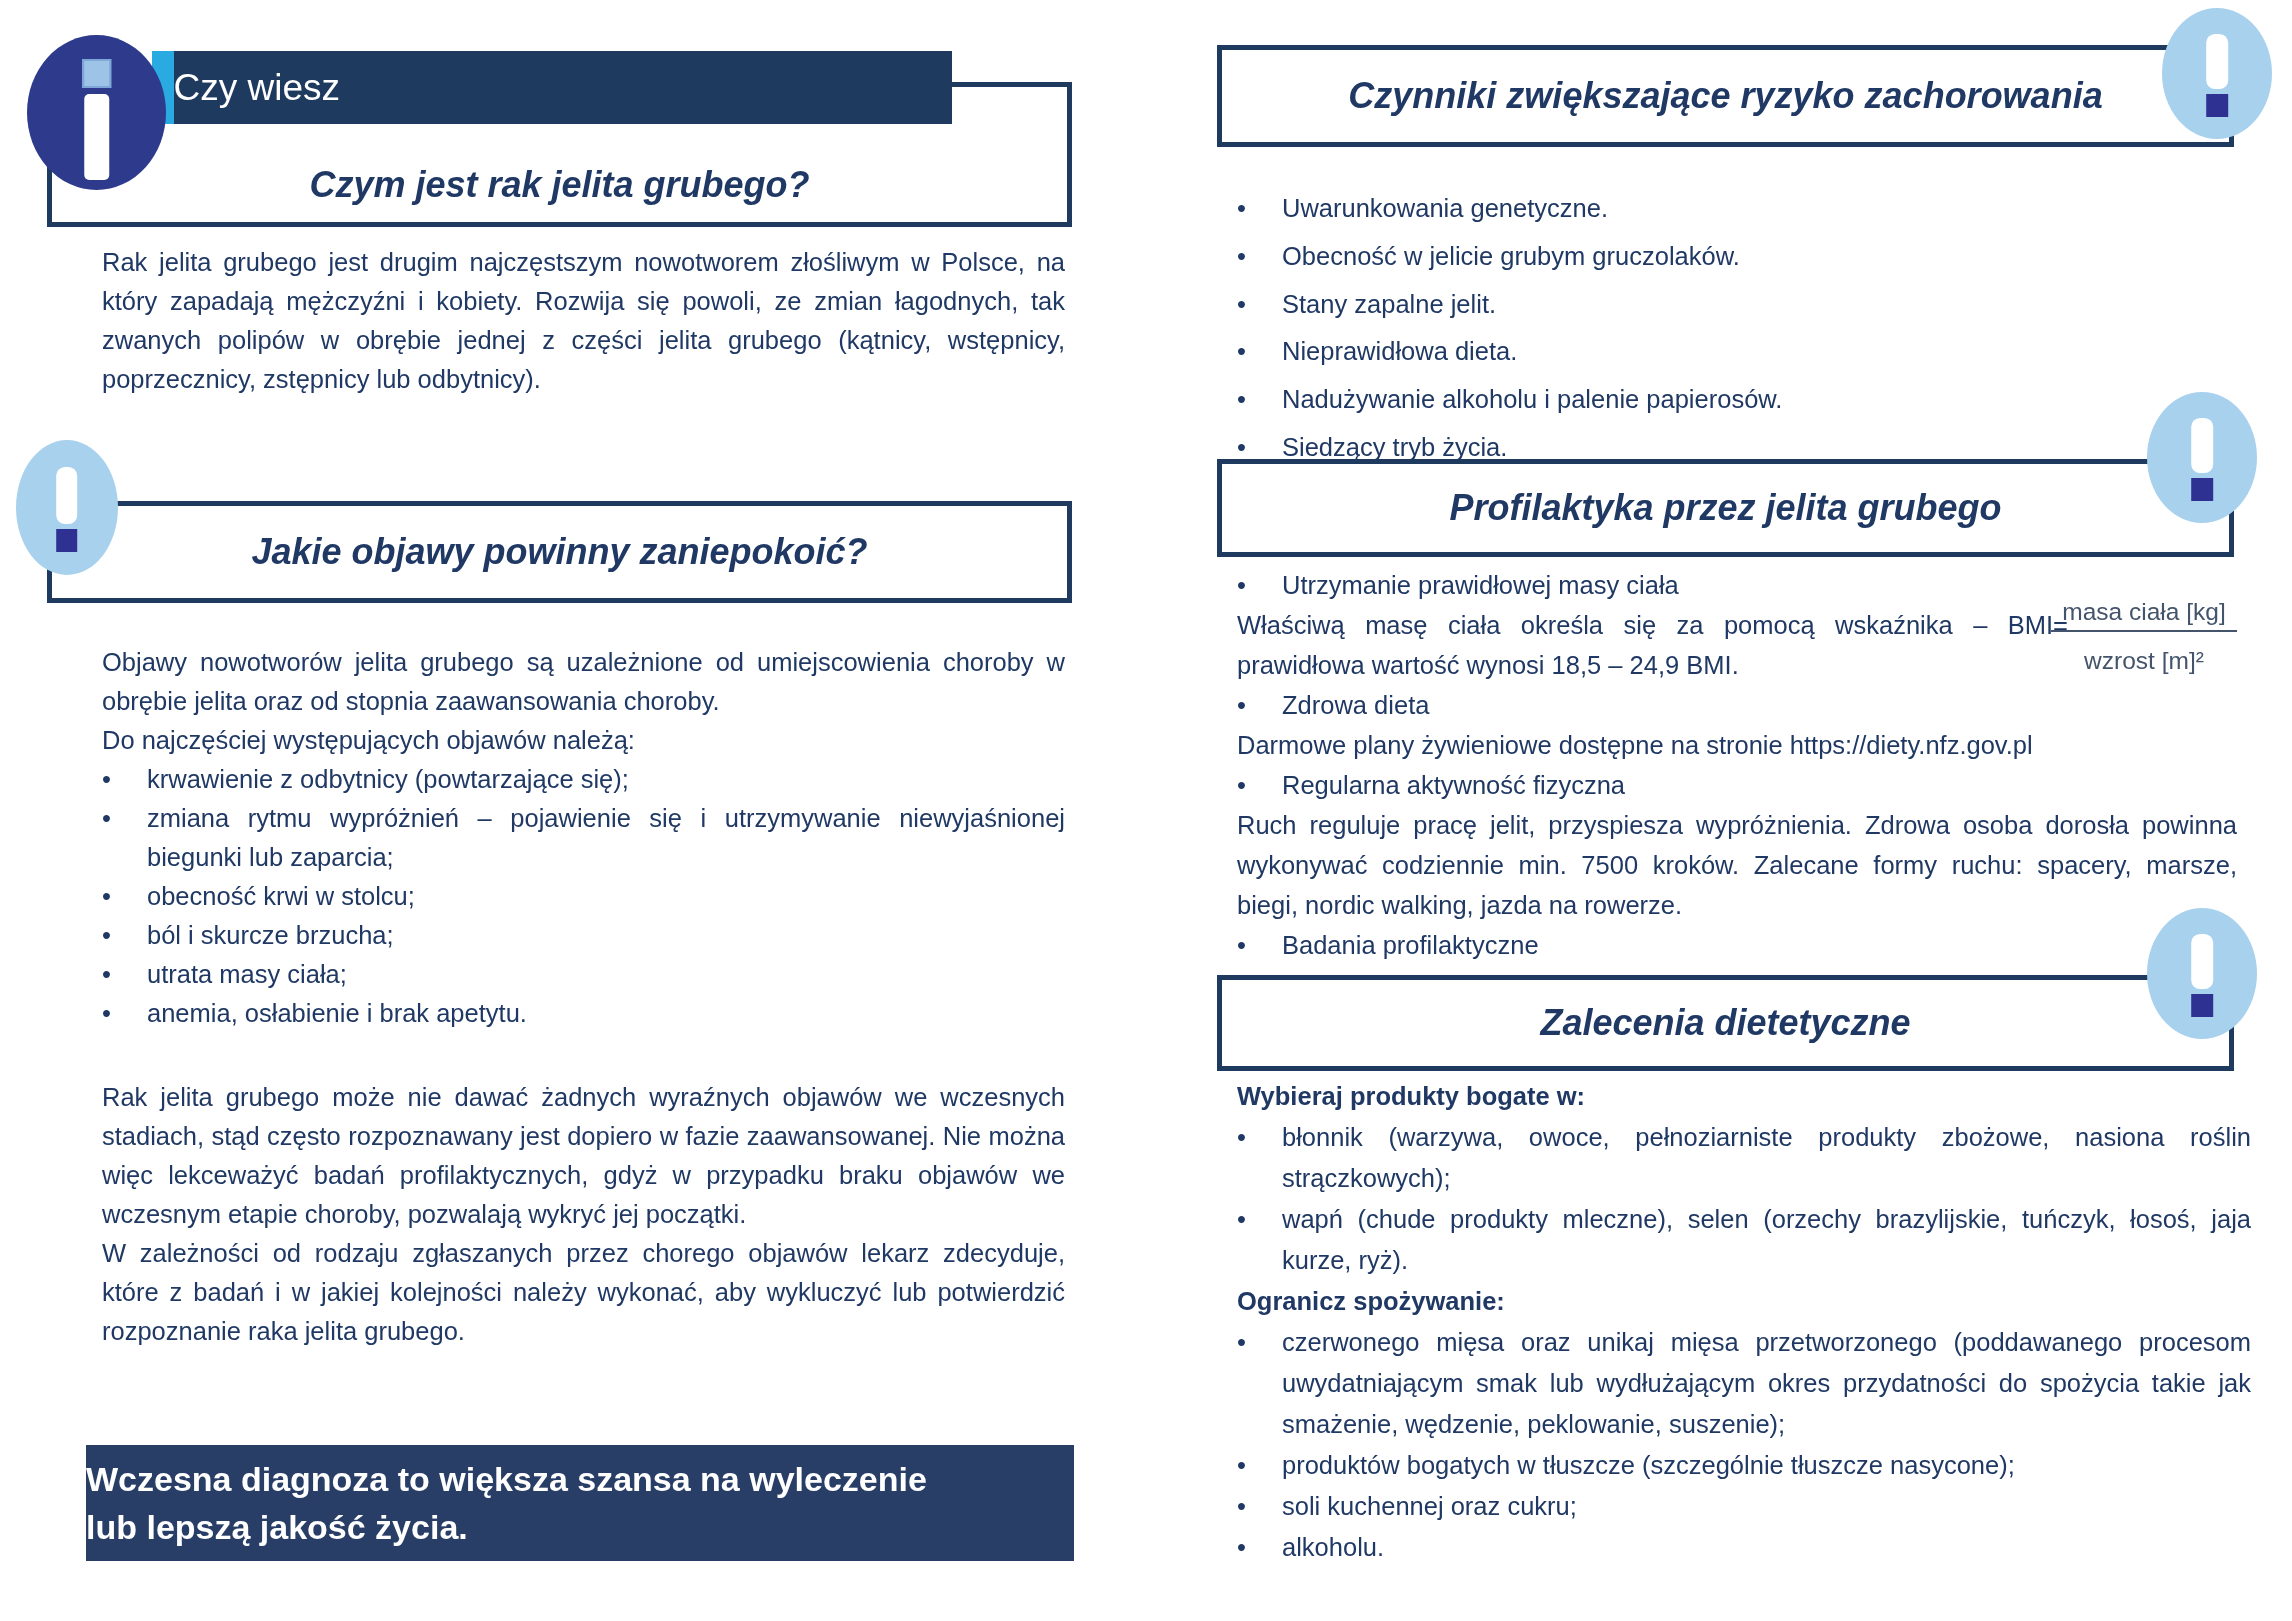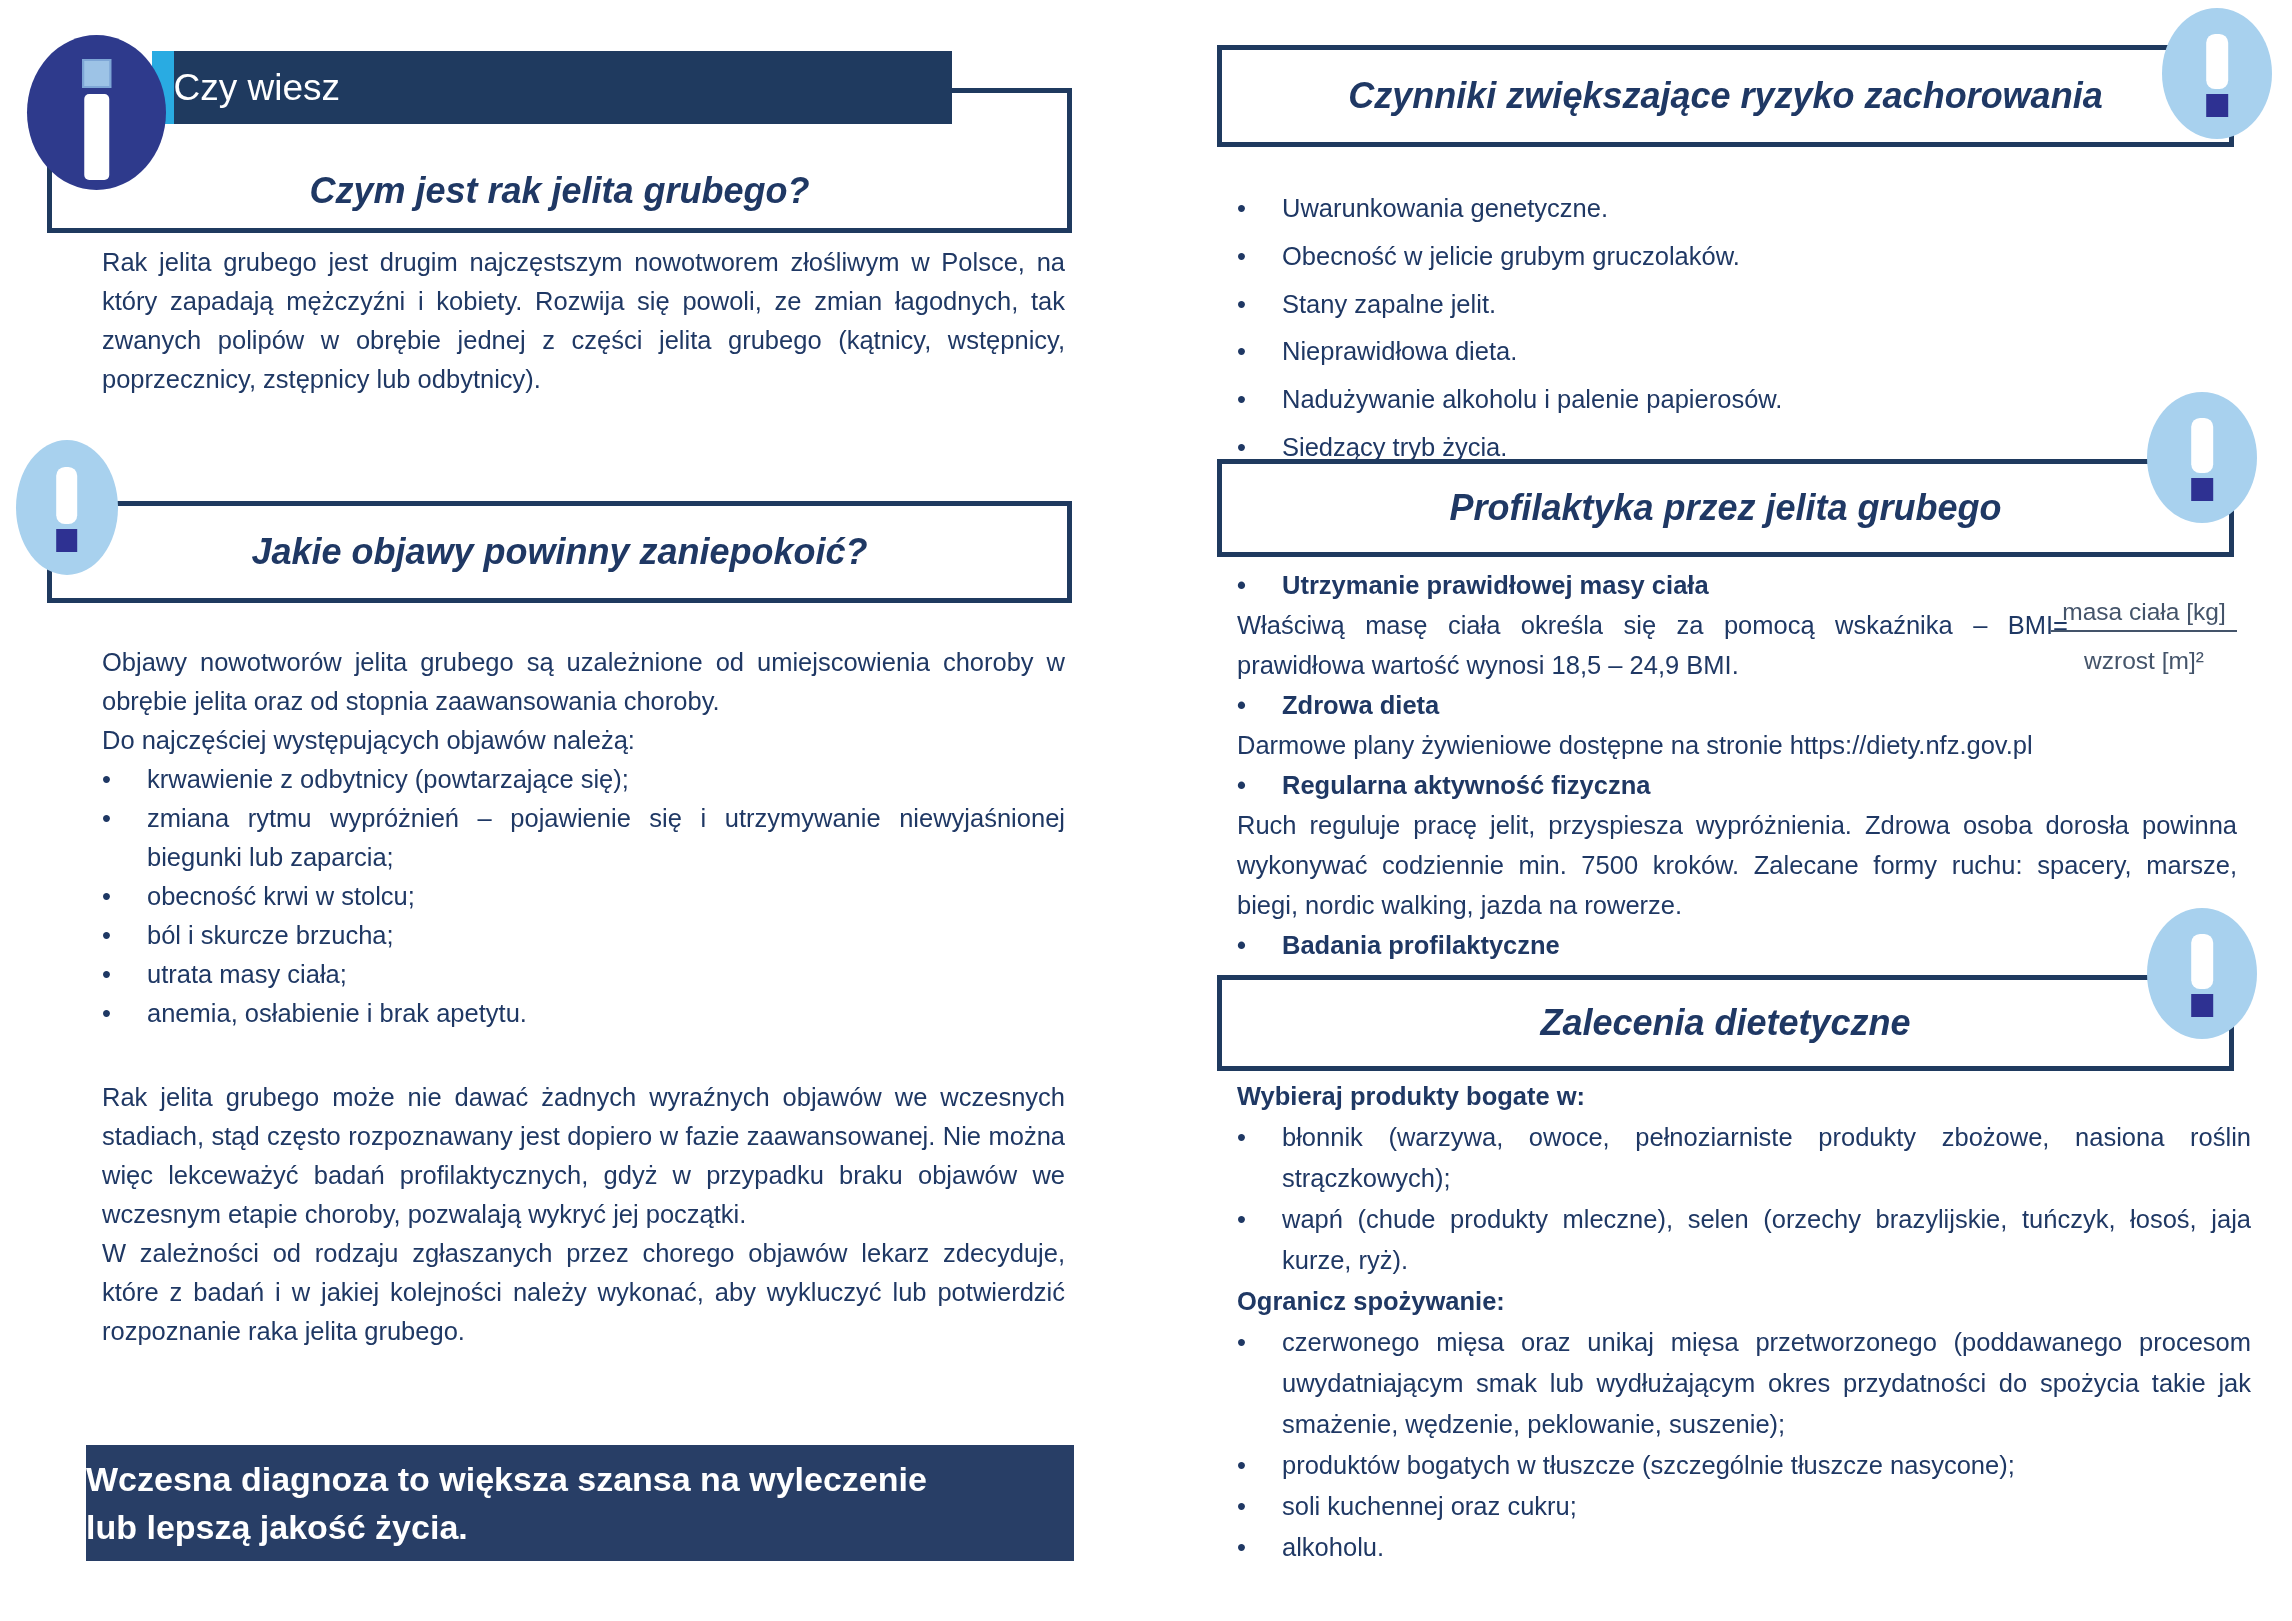--- a/index.html
+++ b/index.html
@@ -34,40 +34,40 @@
   .line{display:block;}
   ul.blist{list-style:none;margin:0;padding:0;}
   ul.blist li{display:flex;}
   ul.blist .b::before{content:"•";}
   ul.blist .b{width:45px;flex:0 0 45px;}
   ul.blist .t{flex:1;text-align:justify;}
   .bold{font-weight:bold;}
   
   #risk-list li{line-height:40px;margin-bottom:7.8px;}
   #prevention{line-height:40px;}
-  #prevention .bb{display:flex;font-weight:bold;}
+  #prevention .bb{display:flex;font-weight:normal;}
   #prevention .bb .b::before{content:"•";}
   #prevention .bb .b{width:45px;flex:0 0 45px;}
   #prevention .rel{position:relative;}
   #prevention .fill-line{width:831px;text-align:justify;text-align-last:justify;}
   #bmi-fraction{position:absolute;right:0;top:-9.8px;width:186px;text-align:center;
                 font-size:24.5px;line-height:33px;color:#44546a;}
   #bmi-fraction .num{border-bottom:2.9px solid #44546a;padding-bottom:2px;}
   #bmi-fraction .den{padding-top:12px;}
   #diet-block{line-height:41px;}
   
   #banner-bottom{background:#283e66;color:#ffffff;display:flex;flex-direction:column;
                  align-items:flex-start;justify-content:center;z-index:2;}
   #banner-bottom span{font-size:34px;font-weight:bold;line-height:48px;}
   .url{text-decoration:none;color:#1f3864;}
 </style>
 </head>
 <body>
 
-<div class="abs frame" id="box-what" style="left:47px;top:88px;width:1025px;height:145px;">
+<div class="abs frame" id="box-what" style="left:47px;top:82px;width:1025px;height:145px;">
   <h2>Czym jest rak jelita grubego?</h2>
 </div>
 
 <div class="abs" id="banner-top" style="left:152px;top:51px;width:800px;height:73px;">
   <div class="accent"></div>
   <div class="bar">
     <span>Czy wiesz</span>
   </div>
 </div>
 

